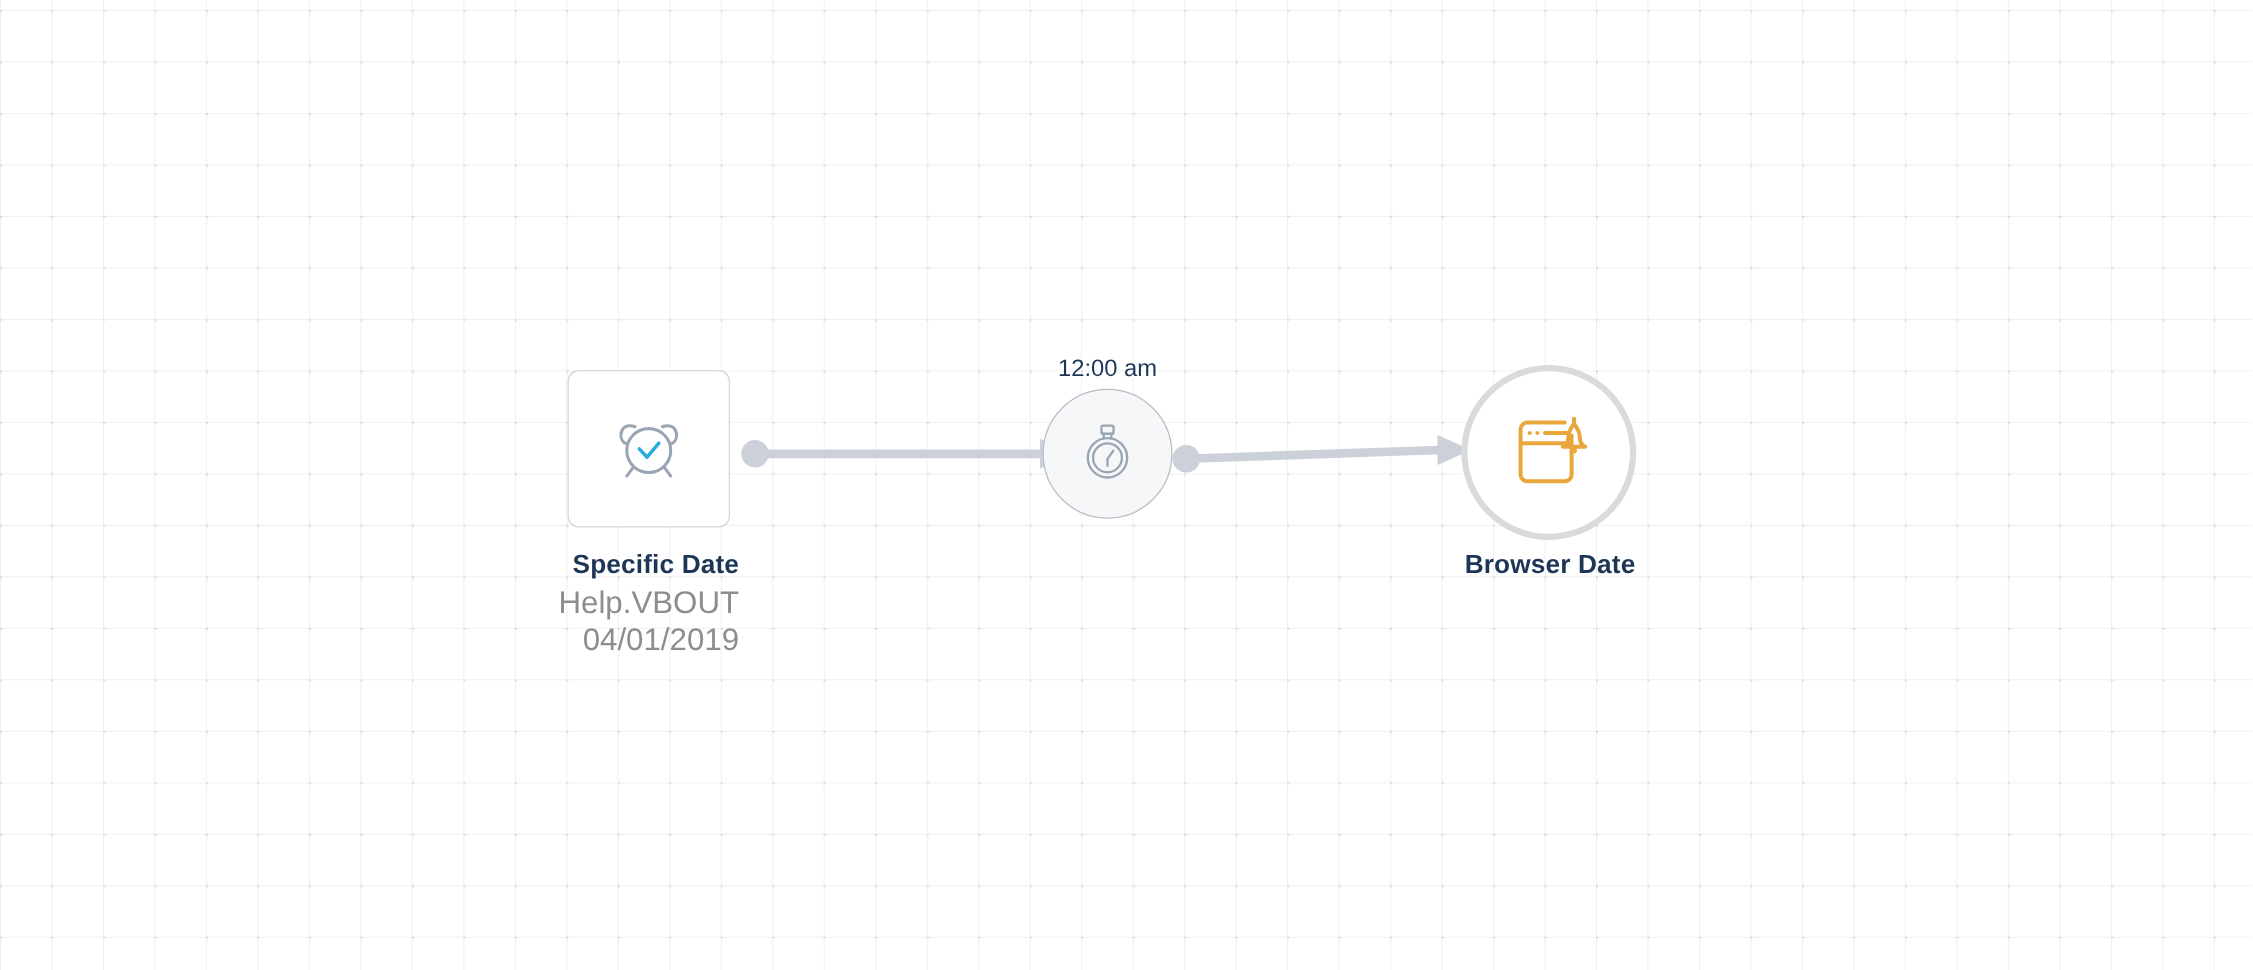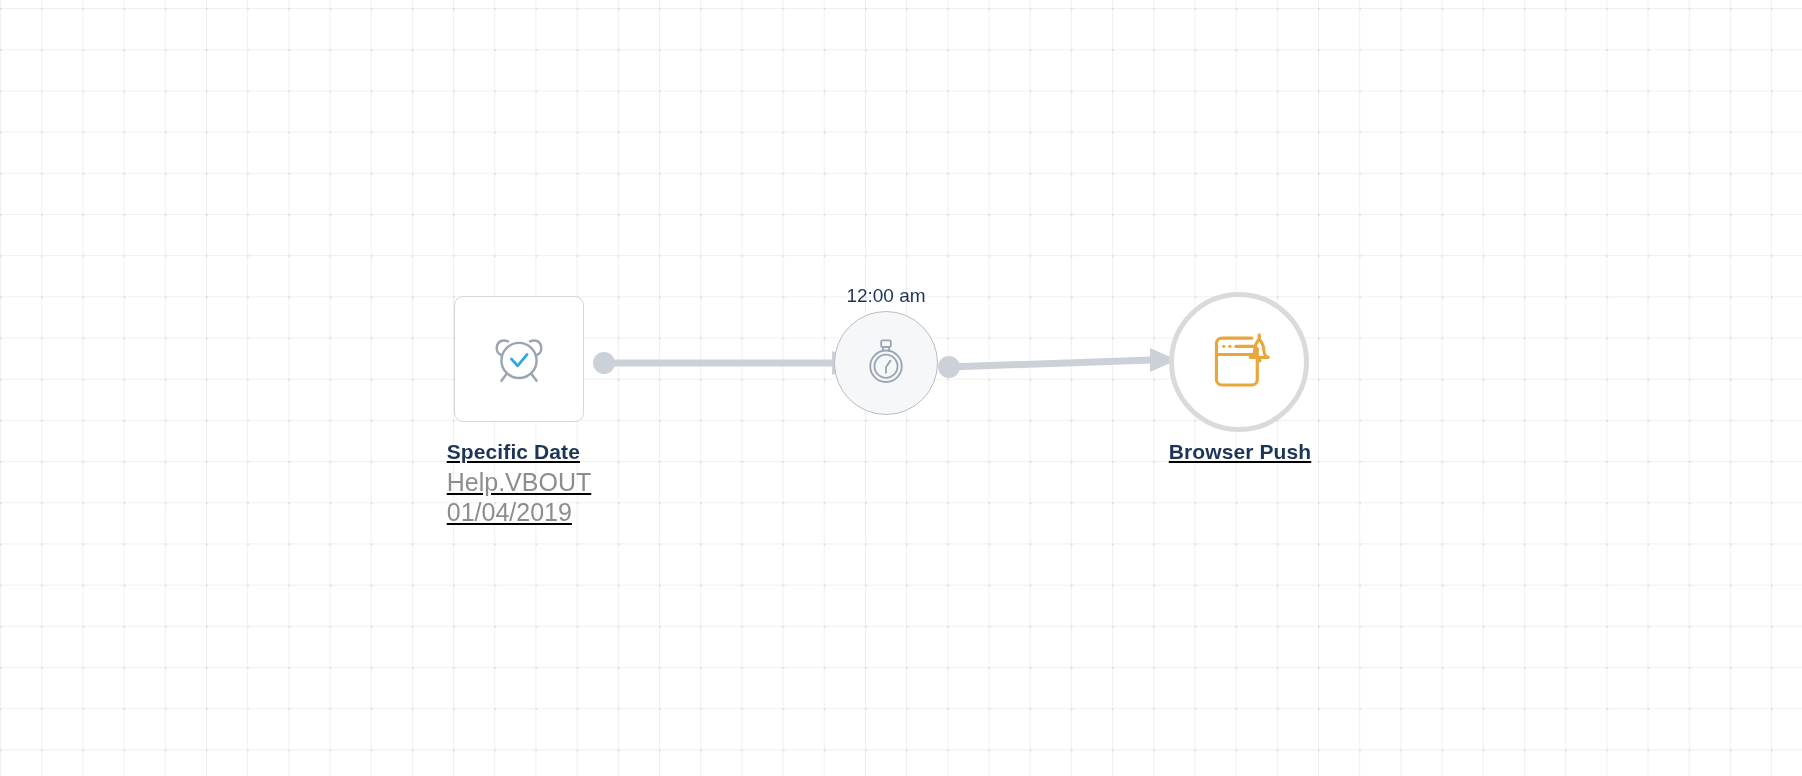--- a/index.html
+++ b/index.html
@@ -72,24 +72,23 @@
     border: 5.5px solid #d9dadc;
     background: #ffffff;
     display: flex;
     align-items: center;
     justify-content: center;
   }
 
   
   .labels {
     position: absolute;
-    text-align: left;
+    text-align: right;
     white-space: nowrap;
     transform: translateX(-50%);
-    text-decoration: underline;
   }
   .label-title {
     font-size: 21px;
     font-weight: bold;
     color: #1d3557;
     letter-spacing: 0.1px;
     line-height: 30px;
   }
   .label-sub {
     font-size: 25px;
@@ -139,21 +138,21 @@
         <path d="M42.5 46.2 L47.2 52.6"></path>
 
         <path d="M25.5 33.8 L30.8 39.6 L39 29.8" stroke="#29ABE2" stroke-width="2.4"></path>
       </svg>
     </span>
   </div>
 
   <div class="labels" style="left:519px; top:437px;">
     <div class="label-title">Specific Date</div>
     <div class="label-sub">Help.VBOUT</div>
-    <div class="label-sub">01/04/2019</div>
+    <div class="label-sub">04/01/2019</div>
   </div>
 
   <div class="node-time" style="left:886px; top:285px;">12:00 am</div>
 
   <div class="node node-circle-sm" style="left:834px; top:311px;">
     <span>
       <svg width="56" height="56" viewBox="0 0 64 64" fill="none" stroke="#9aa5b4" stroke-width="2.1" stroke-linecap="round" stroke-linejoin="round">
 
         <rect x="26.5" y="8.5" width="11" height="7.5" rx="1.4"></rect>
         <path d="M28.5 16 L28.5 20.5"></path>
@@ -189,16 +188,16 @@
                  C52.4 28.8 56 29.8 56 29.8 Z"></path>
 
         <circle cx="48.6" cy="32.3" r="1.9" fill="#e9a73b" stroke="none"></circle>
 
         <path d="M48.6 11.4 L48.6 14.4"></path>
       </svg>
     </span>
   </div>
 
   <div class="labels" style="left:1240px; top:437px;">
-    <div class="label-title">Browser Push</div>
+    <div class="label-title">Browser Date</div>
   </div>
 
 </div>
 
 </body></html>

